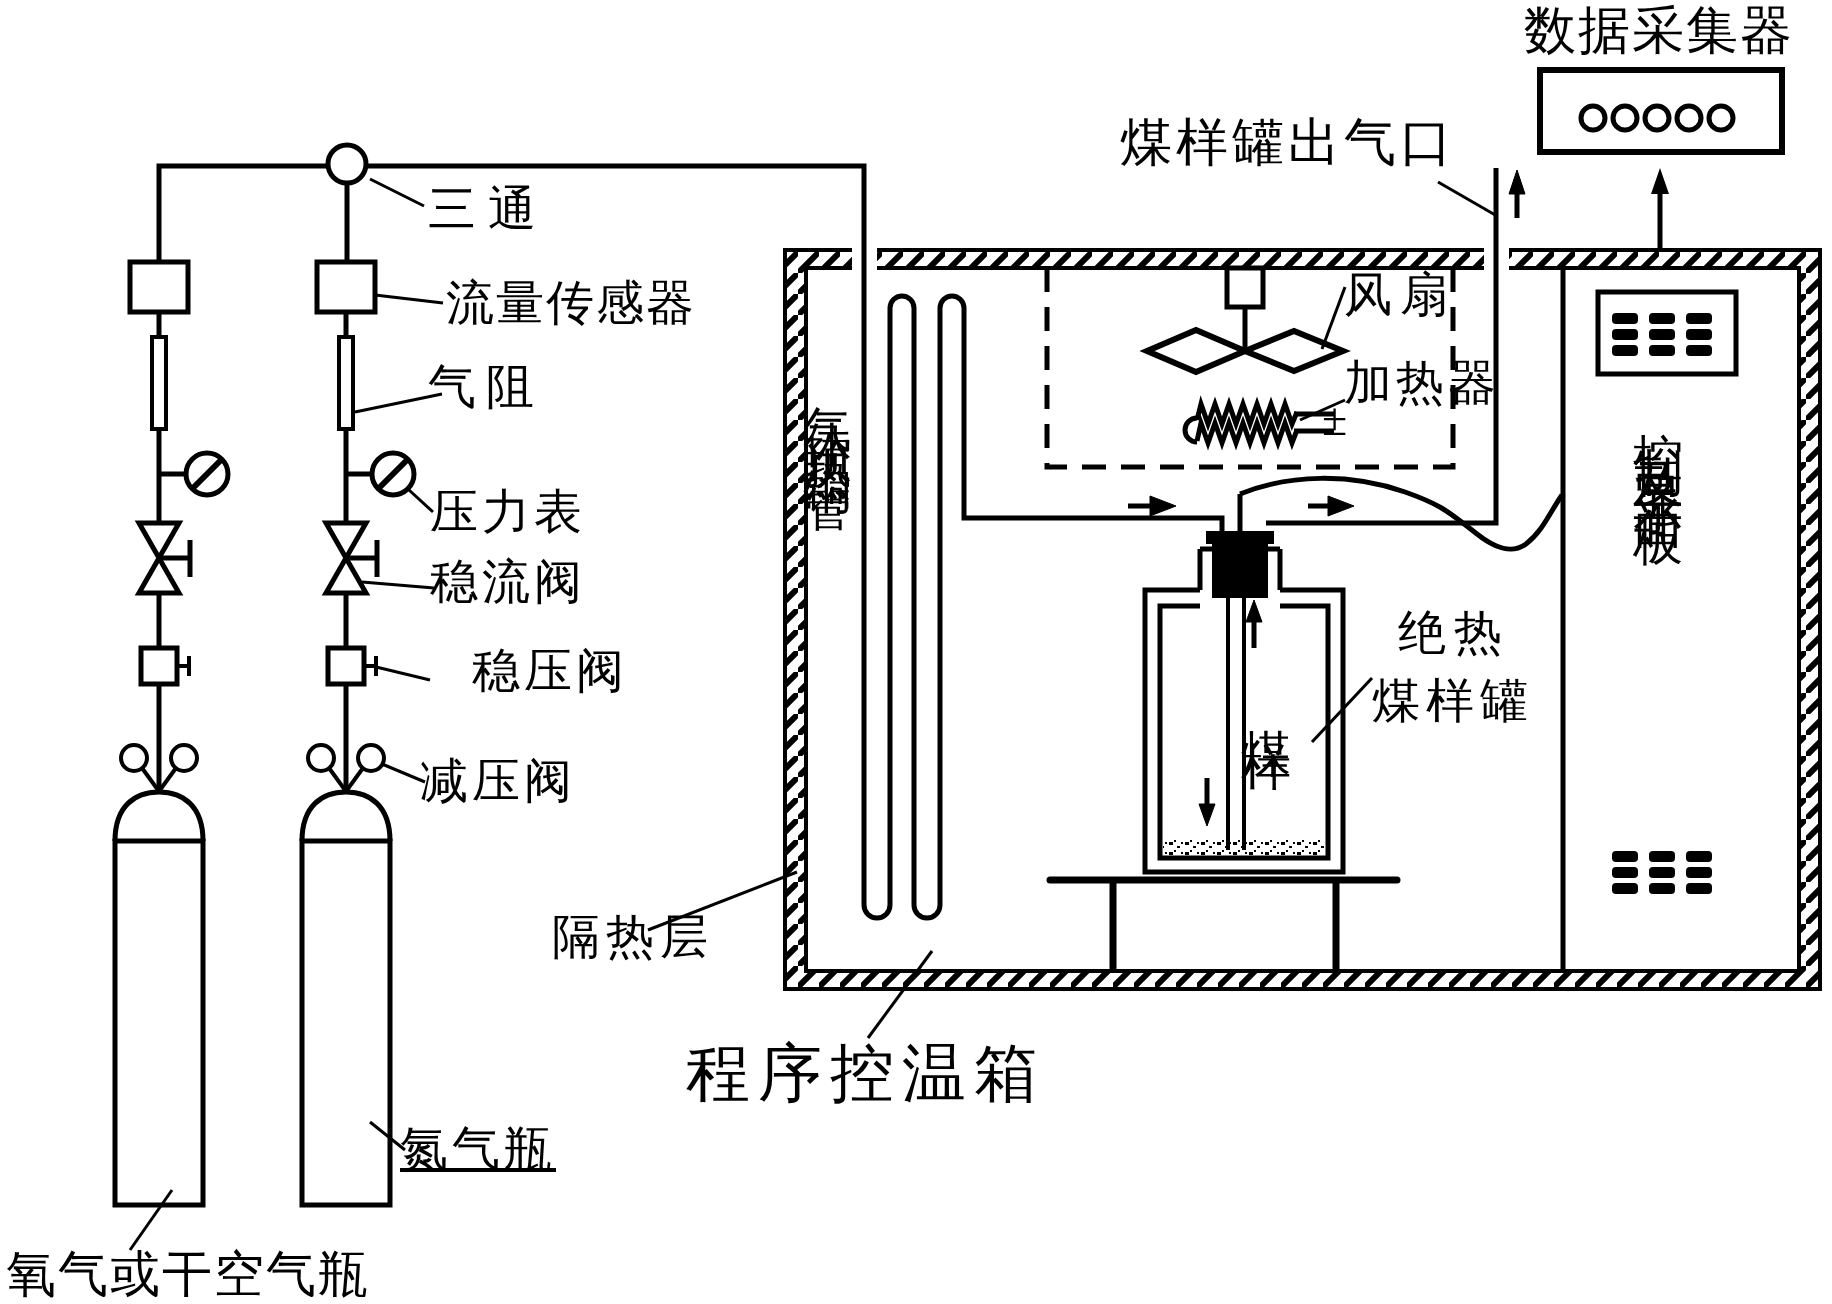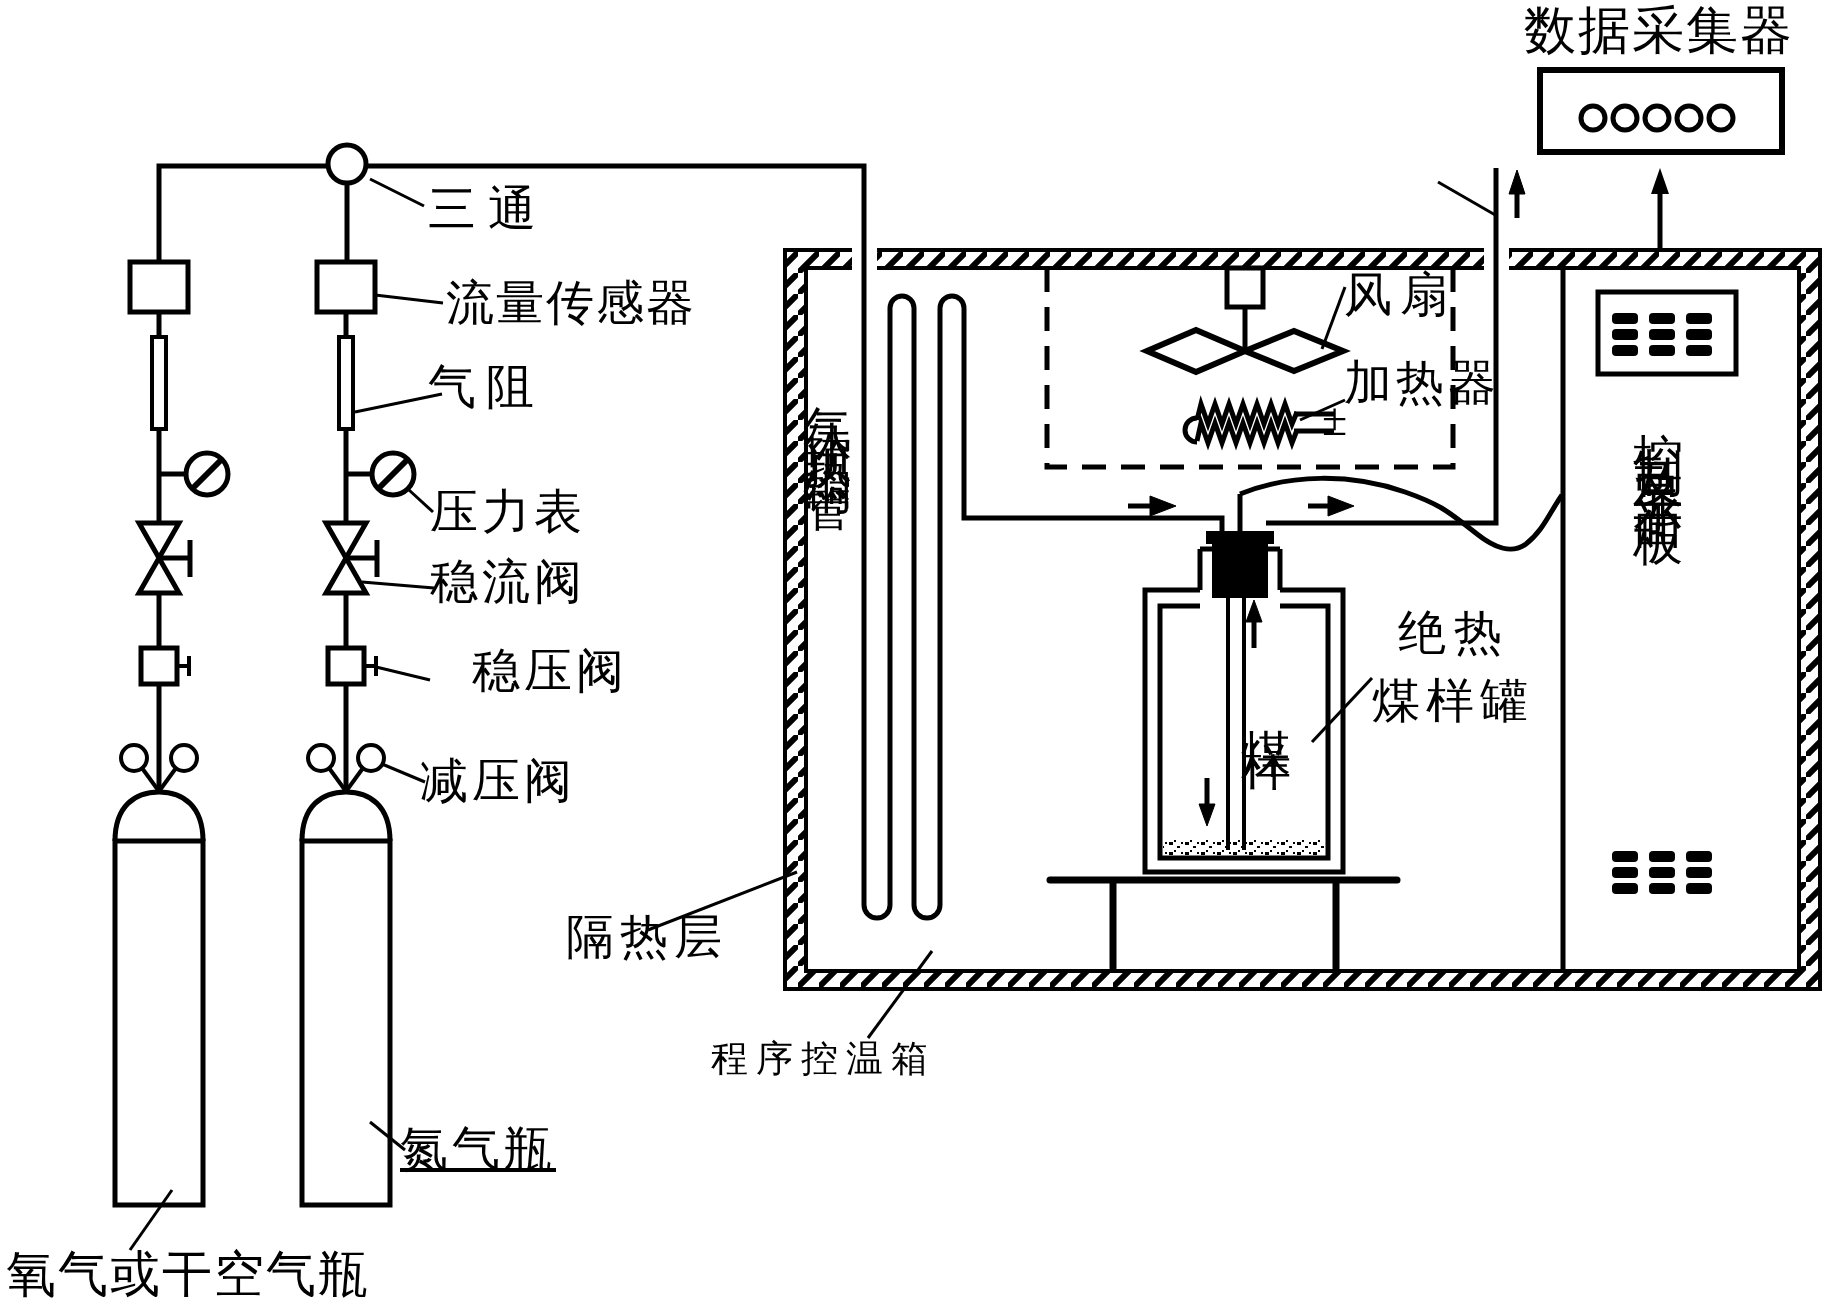--- a/index.html
+++ b/index.html
@@ -245,42 +245,43 @@
     <line x1="868" y1="1038" x2="932" y2="951"></line>
     <line x1="1438" y1="182" x2="1497" y2="216"></line>
     <line x1="1345" y1="287" x2="1322" y2="349"></line>
     <line x1="1345" y1="400" x2="1300" y2="420"></line>
     <line x1="1372" y1="678" x2="1312" y2="742"></line>
   </g>
 </svg>
 
 <div class="lbl" style="left:1524px;top:4px;font-size:52px;letter-spacing:2px;">数据采集器</div>
 
+<div class="lbl" style="left:1120px;top:116px;font-size:52px;letter-spacing:4px;">煤样罐出气口</div>
 
 <div class="lbl" style="left:428px;top:184px;letter-spacing:12px;">三通</div>
 
 <div class="lbl" style="left:446px;top:278px;letter-spacing:2px;">流量传感器</div>
 
 <div class="lbl" style="left:428px;top:362px;letter-spacing:10px;text-align:center;">气阻</div>
 
 <div class="lbl" style="left:430px;top:487px;letter-spacing:4px;">压力表</div>
 
 <div class="lbl" style="left:430px;top:557px;letter-spacing:4px;">稳流阀</div>
 
 <div class="lbl" style="left:428px;top:646px;letter-spacing:4px;margin-left:44px;">稳压阀</div>
 
 <div class="lbl" style="left:420px;top:756px;letter-spacing:4px;">减压阀</div>
 
 <div class="lbl" style="left:400px;top:1124px;letter-spacing:4px;text-decoration:underline;">氮气瓶</div>
 
 <div class="lbl" style="left:6px;top:1248px;font-size:50px;letter-spacing:2px;">氧气或干空气瓶</div>
 
-<div class="lbl" style="left:566px;top:912px;letter-spacing:6px;">隔热层</div>
-
-<div class="lbl" style="left:686px;top:1040px;font-size:37px;letter-spacing:8px;margin-left:25px;">程序控温箱</div>
+<div class="lbl" style="left:552px;top:912px;letter-spacing:6px;">隔热层</div>
+
+<div class="lbl" style="left:686px;top:1040px;font-size:64px;letter-spacing:8px;">程序控温箱</div>
 
 <div class="lbl vtext" style="left:802px;top:368px;font-size:48px;letter-spacing:16px;">气体预热铜管</div>
 
 <div class="lbl" style="left:1344px;top:270px;letter-spacing:8px;">风扇</div>
 
 <div class="lbl" style="left:1344px;top:358px;letter-spacing:4px;">加热器</div>
 
 <div class="lbl" style="left:1322px;top:396px;font-size:46px;">±</div>
 
 <div class="lbl" style="left:1398px;top:608px;letter-spacing:8px;">绝热</div>

